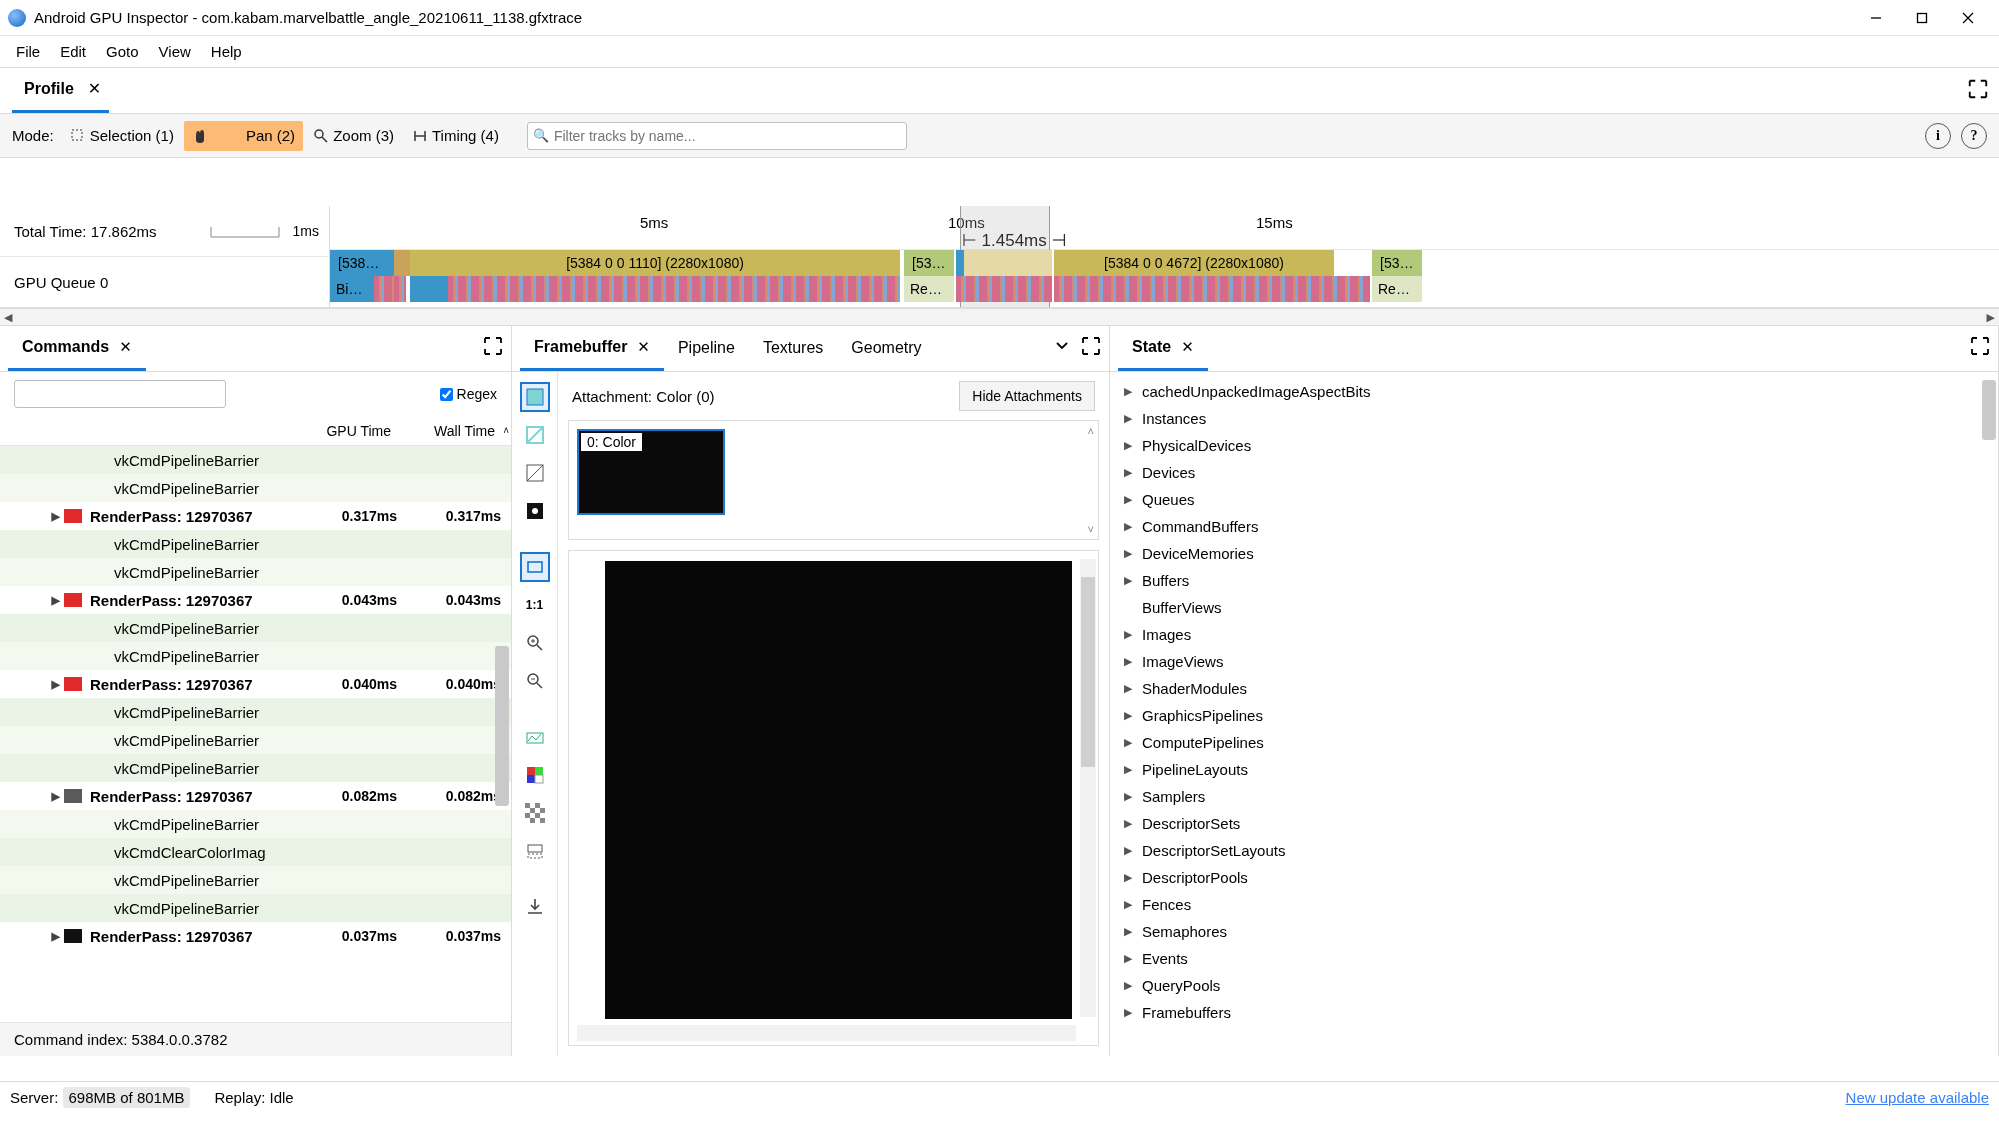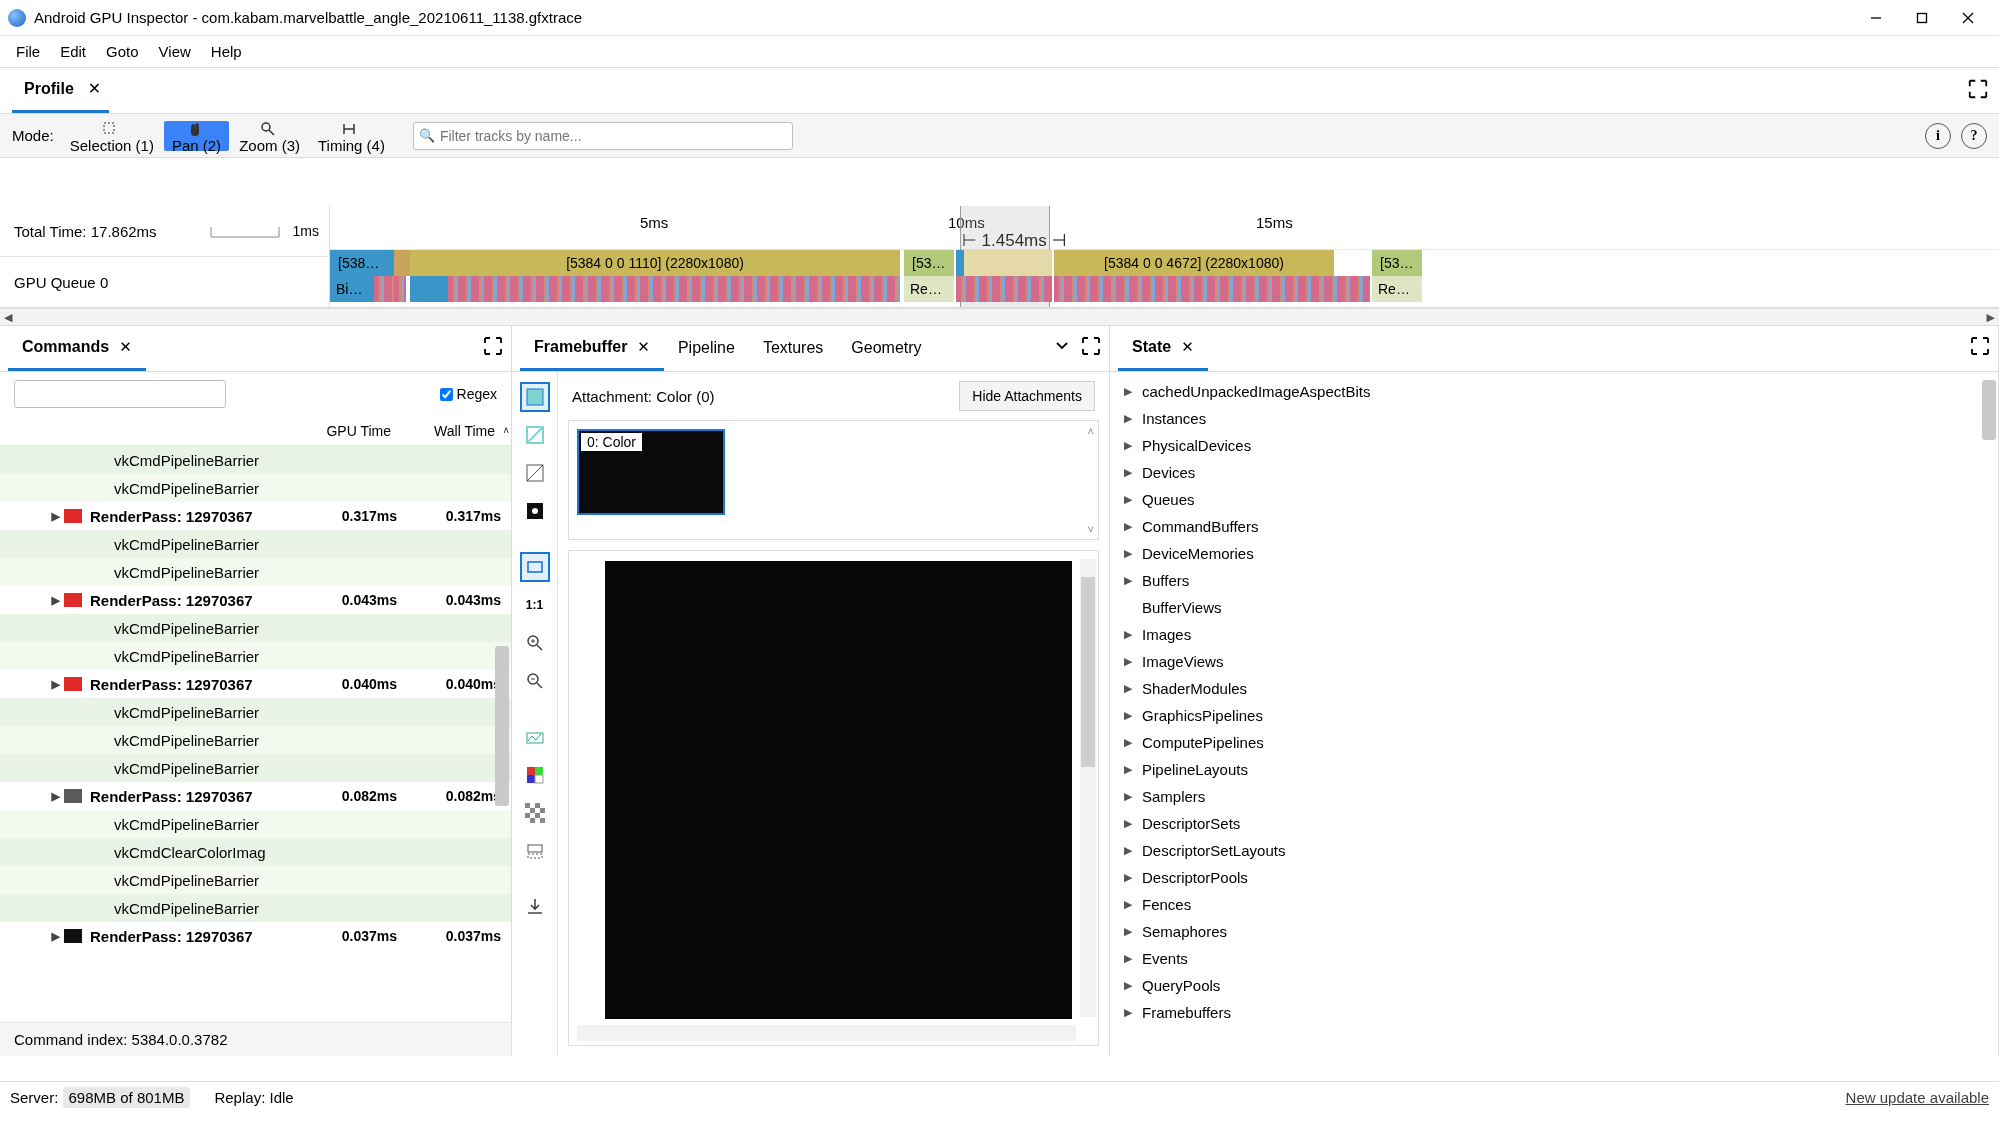--- a/index.html
+++ b/index.html
@@ -19,22 +19,22 @@
 
 .profiletab-row { height: 46px; border-bottom: 1px solid #dcdcdc; display: flex; align-items: flex-end; padding-left: 12px; position: relative; }
 .profiletab { display: flex; align-items: center; height: 46px; padding: 0 8px 0 12px; border-bottom: 3px solid #1976d2; font-weight: 600; font-size: 16px; }
 .profiletab .closebtn { margin-left: 14px; font-size: 16px; font-weight: normal; }
 .fs-icon { position: absolute; right: 10px; top: 10px; width: 22px; height: 22px; }
 .fs-icon svg { width: 22px; height: 22px; }
 
 
 .modebar { height: 44px; border-bottom: 1px solid #dcdcdc; display: flex; align-items: center; padding: 0 12px; background: #f5f5f5; }
 .modebar .label { font-size: 15px; margin-right: 8px; }
-.modebar .mbtn { display: flex; align-items: center; height: 30px; padding: 0 8px; font-size: 15px; border-radius: 2px; margin-right: 2px; flex-direction: column; }
-.modebar .mbtn.active { background: #3b82f6; }
+.modebar .mbtn { display: flex; align-items: center; height: 30px; padding: 0 8px; font-size: 15px; border-radius: 2px; margin-right: 2px; }
+.modebar .mbtn.active { background: #fdba74; gap: 34px; }
 .modebar .micon { width: 16px; height: 16px; margin-right: 4px; display: inline-block; }
 .modebar input.filter { margin-left: 18px; width: 380px; height: 28px; padding: 0 8px 0 26px; border: 1px solid #bfbfbf; border-radius: 3px; font-size: 14px; background: #fff; }
 .modebar .filterwrap { position: relative; }
 .modebar .filterwrap .searchglyph { position: absolute; left: 24px; top: 6px; font-size: 13px; color: #444; }
 .modebar .rightbtns { margin-left: auto; display: flex; gap: 10px; }
 .modebar .rbtn { width: 26px; height: 26px; border: 1.5px solid #555; border-radius: 50%; display: flex; align-items: center; justify-content: center; font-family: "Segoe UI Symbol"; font-size: 14px; font-weight: 600; }
 
 
 .timeline { height: 102px; border-bottom: 1px solid #dcdcdc; display: flex; background: #fff; position: relative; margin-top: 48px; }
 .tl-left { width: 330px; border-right: 1px solid #dcdcdc; display: flex; flex-direction: column; }
@@ -105,21 +105,21 @@
 
 .state { flex: 1; }
 .state-body { flex: 1; overflow: hidden; padding-top: 6px; position: relative; }
 .state-row { height: 27px; display: flex; align-items: center; font-size: 15px; padding-left: 14px; }
 .state-row .exp { width: 18px; font-size: 11px; color: #555; }
 .state .scrollthumb { position: absolute; right: 2px; top: 8px; width: 14px; height: 60px; background: #c9c9c9; border-radius: 3px; }
 
 
 .statusbar { position: absolute; left: 0; right: 0; bottom: 12px; height: 32px; border-top: 1px solid #dcdcdc; display: flex; align-items: center; padding: 0 10px; font-size: 15px; background: #fff; }
 .statusbar .mem { background: #e8e8e8; padding: 2px 6px; border-radius: 3px; }
-.statusbar .update { margin-left: auto; color: #404040; }
+.statusbar .update { margin-left: auto; color: #3b82f6; }
 
 svg { display: block; }
 </style>
 </head>
 <body>
 
 <div class="titlebar">
   <div class="appicon"></div>
   <div class="title">Android GPU Inspector - com.kabam.marvelbattle_angle_20210611_1138.gfxtrace</div>
   <div class="winbtns">

